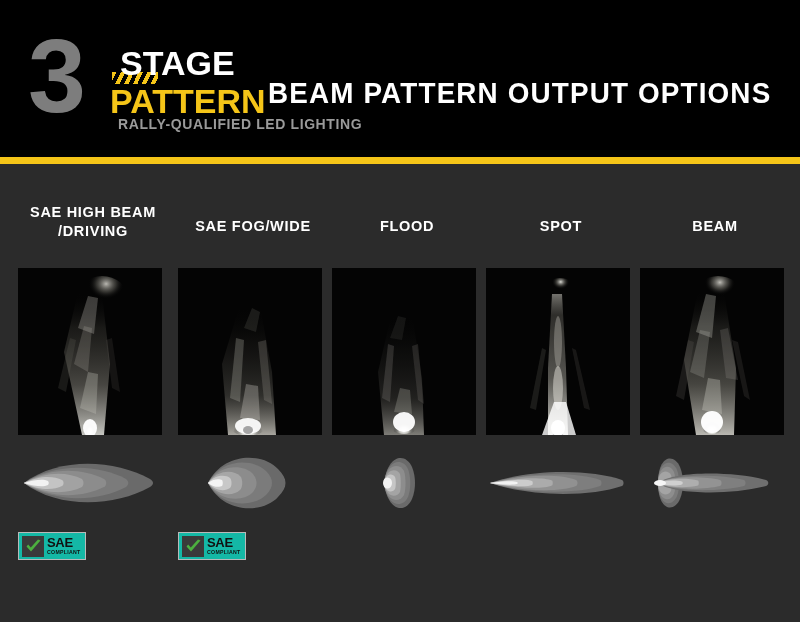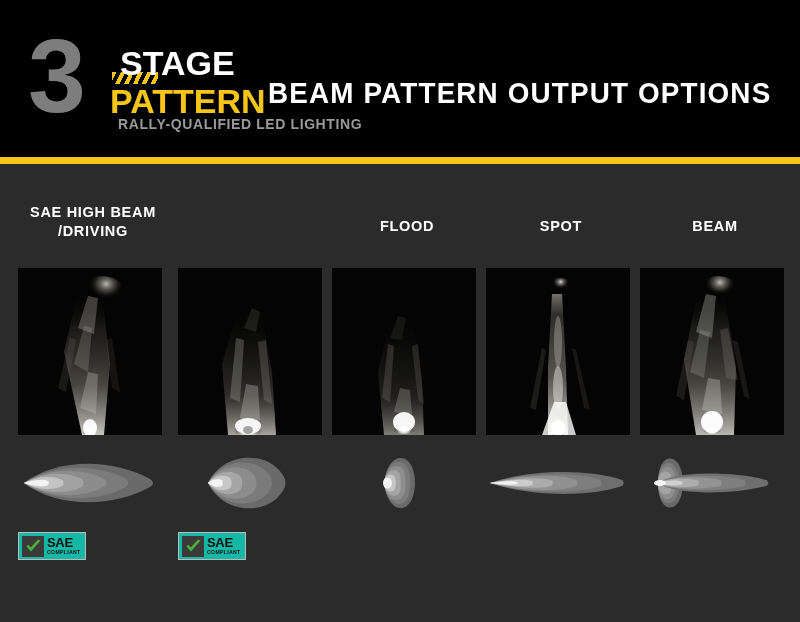--- a/index.html
+++ b/index.html
@@ -216,20 +216,23 @@
           </svg>
         </span>
         <span class="badge-text">
           <span class="badge-sae">SAE</span>
           <span class="badge-compliant">COMPLIANT</span>
         </span>
       </div>
     </div>
 
     <div class="col" style="left:178px;">
+      <div class="col-label" style="top:40px;">
+        <span>SAE FOG/WIDE</span>
+      </div>
 
       <div class="photo">
         <svg class="scene" viewBox="0 0 144 167" preserveAspectRatio="none">
           <defs>
             <radialGradient id="g2hot" cx="50%" cy="90%" r="34%">
               <stop offset="0%" stop-color="#ffffff"></stop>
               <stop offset="40%" stop-color="#dcdcd6" stop-opacity="0.8"></stop>
               <stop offset="100%" stop-color="#000000" stop-opacity="0"></stop>
             </radialGradient>
             <linearGradient id="g2corr" x1="0.5" y1="1" x2="0.5" y2="0">

